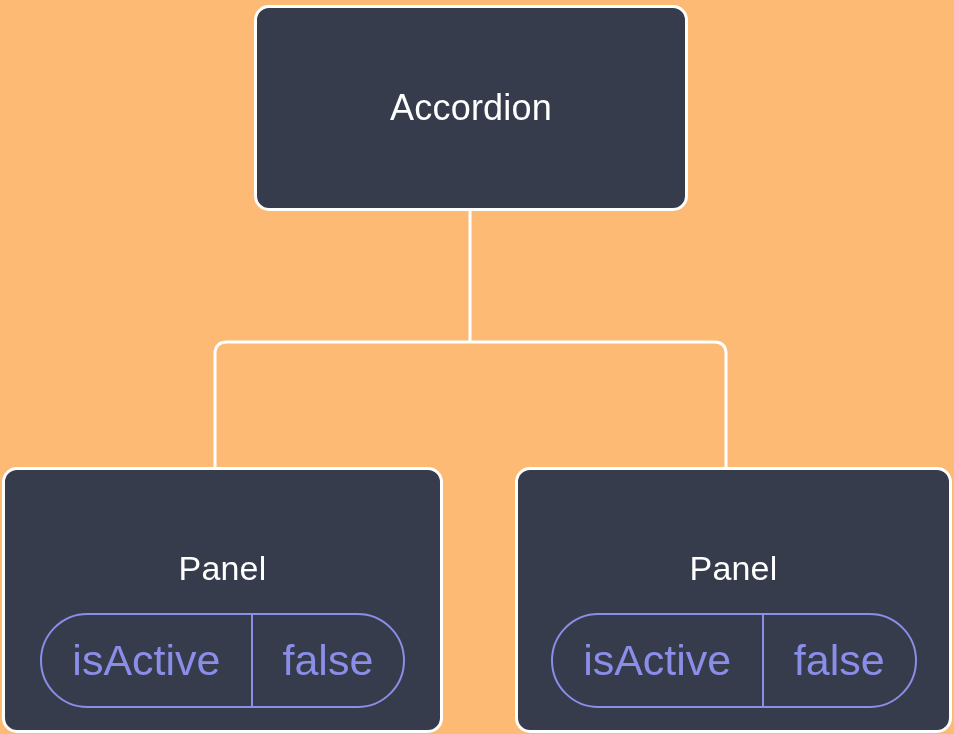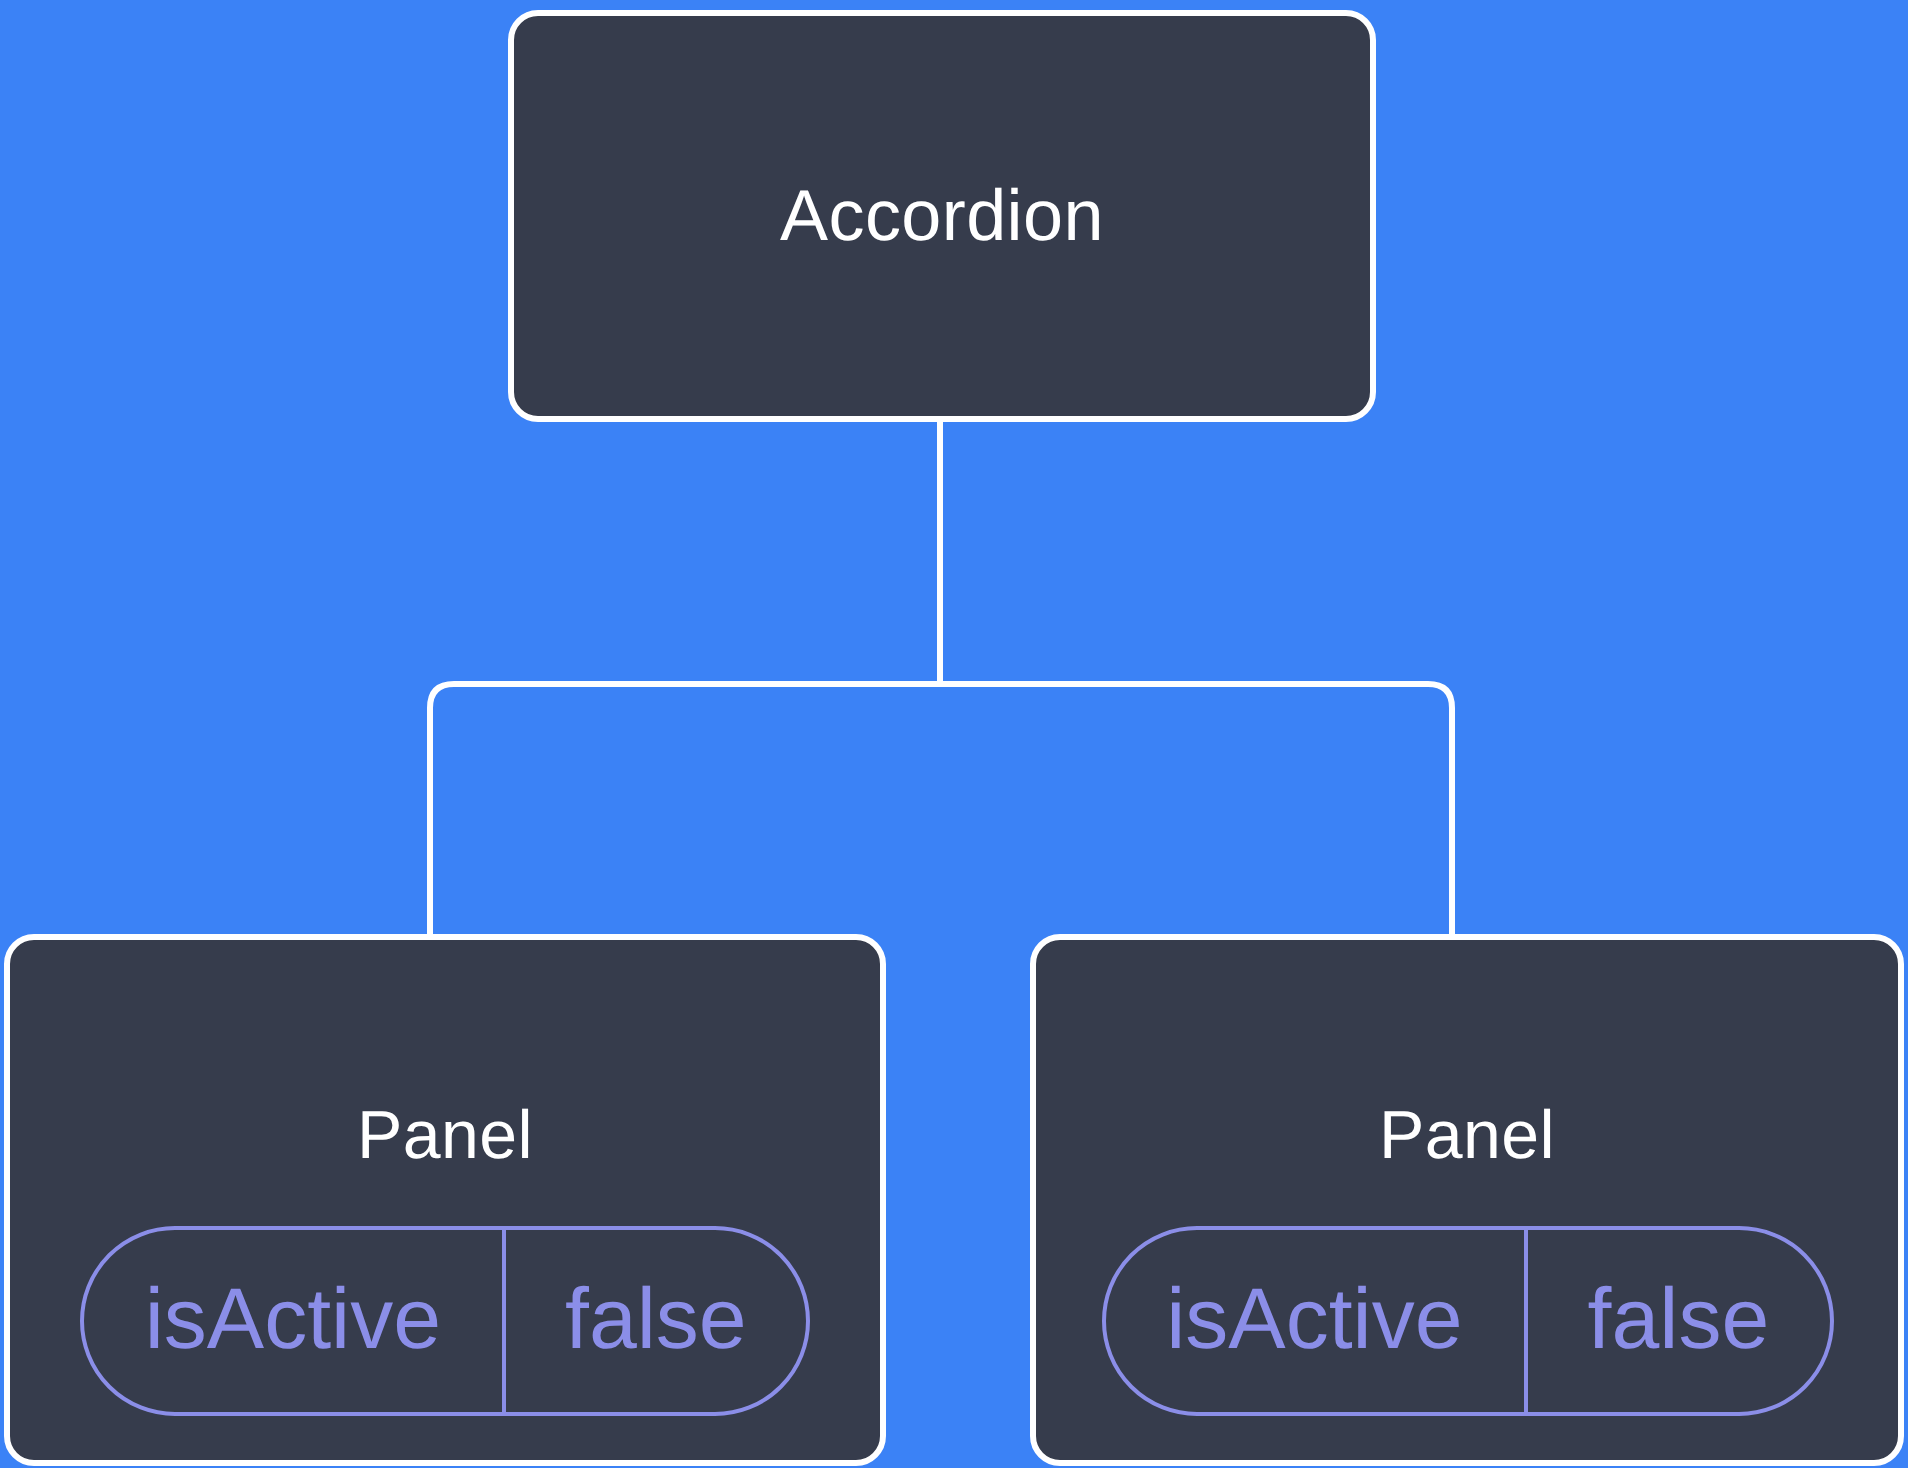--- a/index.html
+++ b/index.html
@@ -11,21 +11,21 @@
     width: 954px;
     height: 734px;
     overflow: hidden;
     font-family: "Liberation Sans", "DejaVu Sans", sans-serif;
   }
 
   #diagram-root {
     position: relative;
     width: 954px;
     height: 734px;
-    background: #3b82f6;
+    background: #fdba74;
   }
 
   
   #connector-layer {
     position: absolute;
     left: 0;
     top: 0;
     width: 954px;
     height: 734px;
     pointer-events: none;

